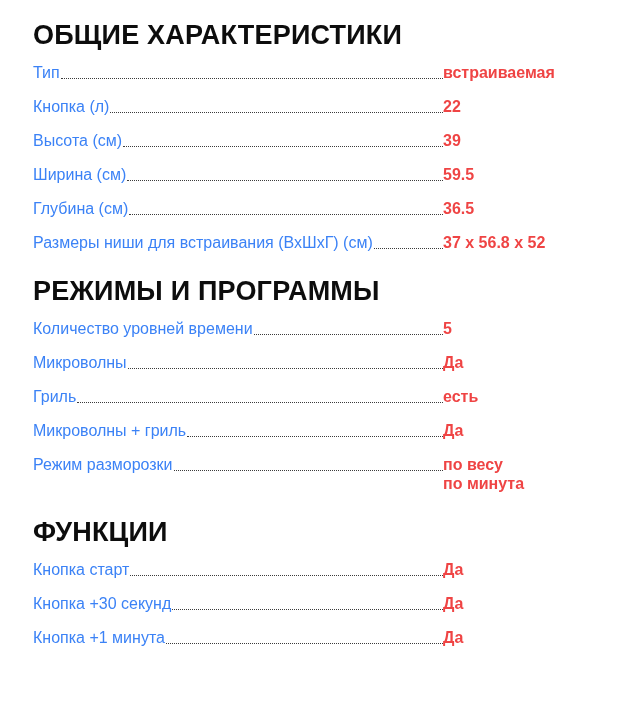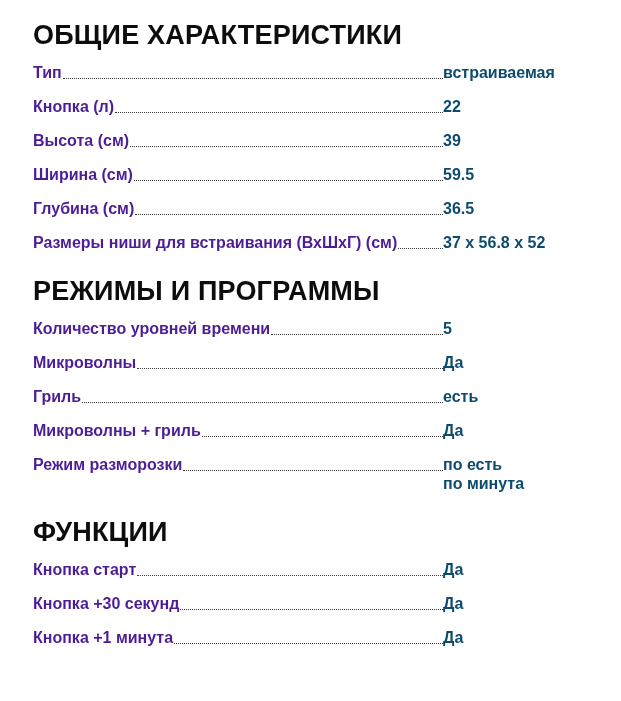--- a/index.html
+++ b/index.html
@@ -32,34 +32,34 @@
     margin-bottom: 15px;
   }
   .row-left {
     width: 410px;
     flex: 0 0 410px;
     display: flex;
     align-items: baseline;
   }
   .row-label {
     white-space: nowrap;
-    color: #4c1d95;
-    font-weight: 700;
+    color: #3b82f6;
+    font-weight: 400;
   }
   .leader {
     flex: 1 1 auto;
     border-bottom: 1px dotted #3c3c3c;
     align-self: flex-end;
     margin: 0 0 3px 1px;
     min-width: 8px;
     height: 0;
   }
   .row-value {
     font-weight: 700;
-    color: #0c4a6e;
+    color: #ef4444;
     white-space: nowrap;
   }
   .row-value .line { display: block; }
 </style>
 </head>
 <body>
 
 <section class="section">
   <h2 class="section-title">ОБЩИЕ ХАРАКТЕРИСТИКИ</h2>
 
@@ -146,21 +146,21 @@
     </div>
     <span class="row-value">Да</span>
   </div>
 
   <div class="row">
     <div class="row-left">
       <span class="row-label">Режим разморозки</span>
       <span class="leader"></span>
     </div>
     <span class="row-value">
-        <span class="line">по есть</span>
+        <span class="line">по весу</span>
         <span class="line">по минута</span>
       </span>
   </div>
 </section>
 
 <section class="section">
   <h2 class="section-title">ФУНКЦИИ</h2>
 
   <div class="row">
     <div class="row-left">

